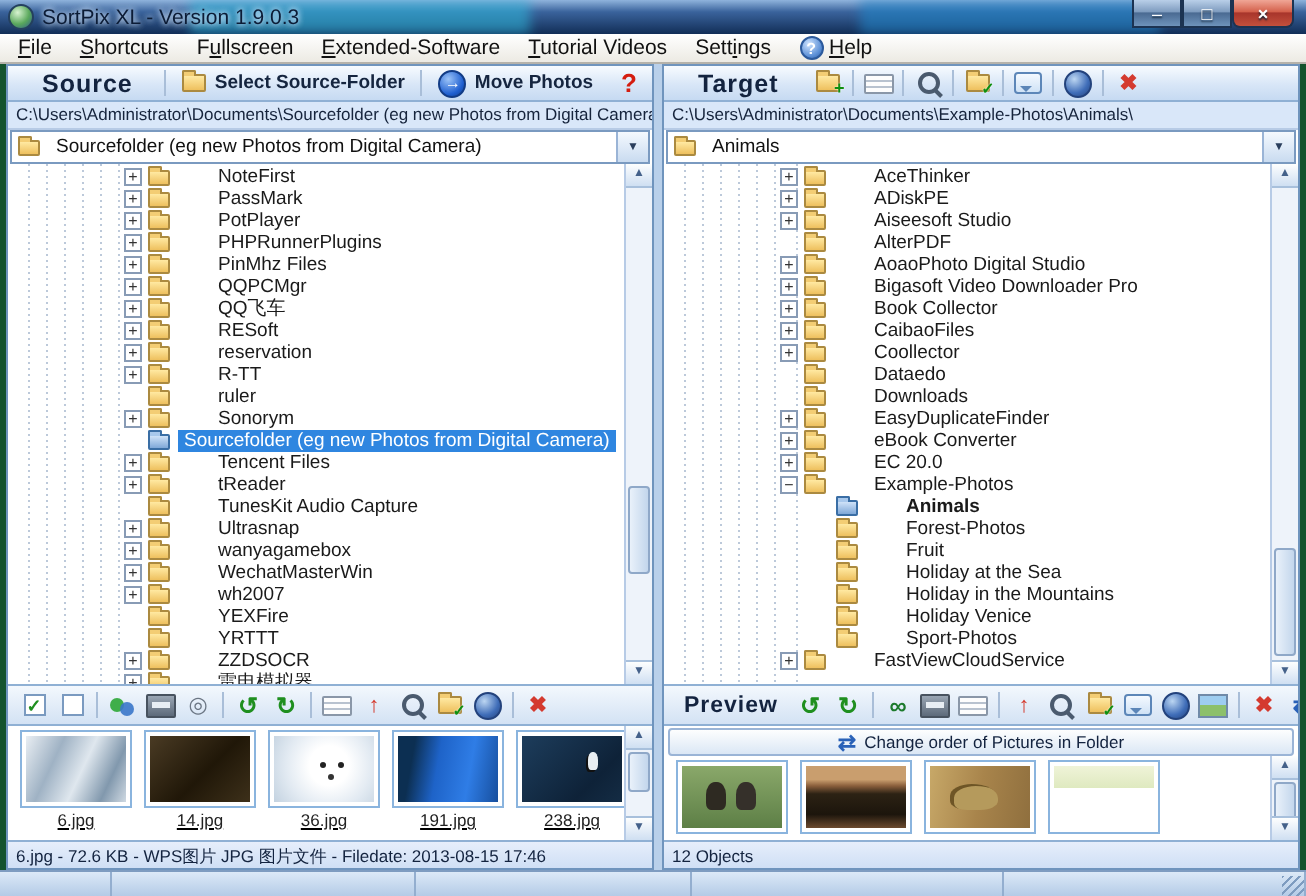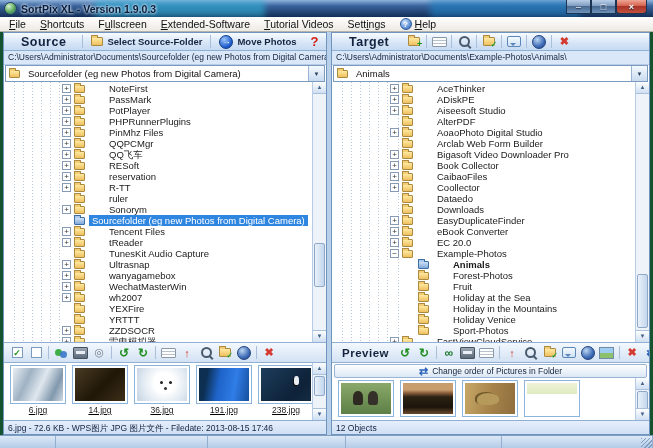--- a/index.html
+++ b/index.html
@@ -4,21 +4,21 @@
 <style>
   html,body{margin:0;padding:0;}
   body{font-family:"Liberation Sans",sans-serif;background:#555;}
   .screen{width:653px;height:448px;position:relative;overflow:hidden;background:#9fbce0;box-sizing:border-box;}
   
   .titlebar{height:17px;position:relative;background:linear-gradient(180deg,#8fb3dc 0%,#3a639c 35%,#122e57 100%);display:flex;align-items:center;padding:0 4px;overflow:hidden;}
   .blob{position:absolute;top:0;height:17px;filter:blur(3px);opacity:.55;}
   .b1{left:95px;width:170px;background:#2fb9dc;}
   .b2{left:430px;width:150px;background:#1f86c9;}
   .appicon{width:11px;height:11px;border-radius:50%;background:radial-gradient(circle at 35% 30%,#d7f3d0,#5aa85c 55%,#2c5a8c);border:1px solid #24405e;margin-right:4px;position:relative;z-index:2;}
-  .title{font-size:10.5px;font-weight:bold;color:#0c1c36;text-shadow:0 0 3px #d6e9ff,0 0 3px #d6e9ff;position:relative;z-index:2;white-space:nowrap;}
+  .title{font-size:10.5px;font-weight:normal;color:#0c1c36;text-shadow:0 0 3px #d6e9ff,0 0 3px #d6e9ff;position:relative;z-index:2;white-space:nowrap;}
   .winbtns{position:absolute;right:6px;top:0;display:flex;z-index:3;}
   .wb{width:25px;height:14px;display:flex;align-items:center;justify-content:center;font-size:9px;color:#fff;border:1px solid #1c3352;border-top:none;box-sizing:border-box;background:linear-gradient(#b9cfe8 0%,#7f9cbf 45%,#4a6a92 50%,#6e93bb);text-shadow:0 1px 1px #123;}
   .wb-close{width:31px;background:linear-gradient(#f0a696 0%,#d4614c 45%,#a8352b 50%,#c4503c);border-radius:0 0 4px 4px;font-weight:bold;}
   
   .menubar{height:14px;background:linear-gradient(#ffffff,#eceae3);border-bottom:1px solid #b5b2aa;display:flex;align-items:center;padding-left:2px;}
   .menu-item{font-size:10.5px;color:#111;padding:0 7px;white-space:nowrap;display:flex;align-items:center;gap:3px;}
   .menu-item u{text-decoration:underline;}
   
   .frame{display:flex;padding:0 3px;height:403px;background:#14532d;}
   .pane{background:#fff;border:1px solid #6f94bd;box-sizing:border-box;display:flex;flex-direction:column;overflow:hidden;}
@@ -481,25 +481,20 @@
               <span class="exp hid"></span>
               <span class="fi tiny"></span>
               <span class="tlabel">AlterPDF</span>
             </div>
             <div class="trow">
               <span class="exp">+</span>
               <span class="fi tiny"></span>
               <span class="tlabel">AoaoPhoto Digital Studio</span>
             </div>
             <div class="trow">
-              <span class="exp hid"></span>
-              <span class="fi tiny"></span>
-              <span class="tlabel">Arclab Web Form Builder</span>
-            </div>
-            <div class="trow">
               <span class="exp">+</span>
               <span class="fi tiny"></span>
               <span class="tlabel">Bigasoft Video Downloader Pro</span>
             </div>
             <div class="trow">
               <span class="exp">+</span>
               <span class="fi tiny"></span>
               <span class="tlabel">Book Collector</span>
             </div>
             <div class="trow">

